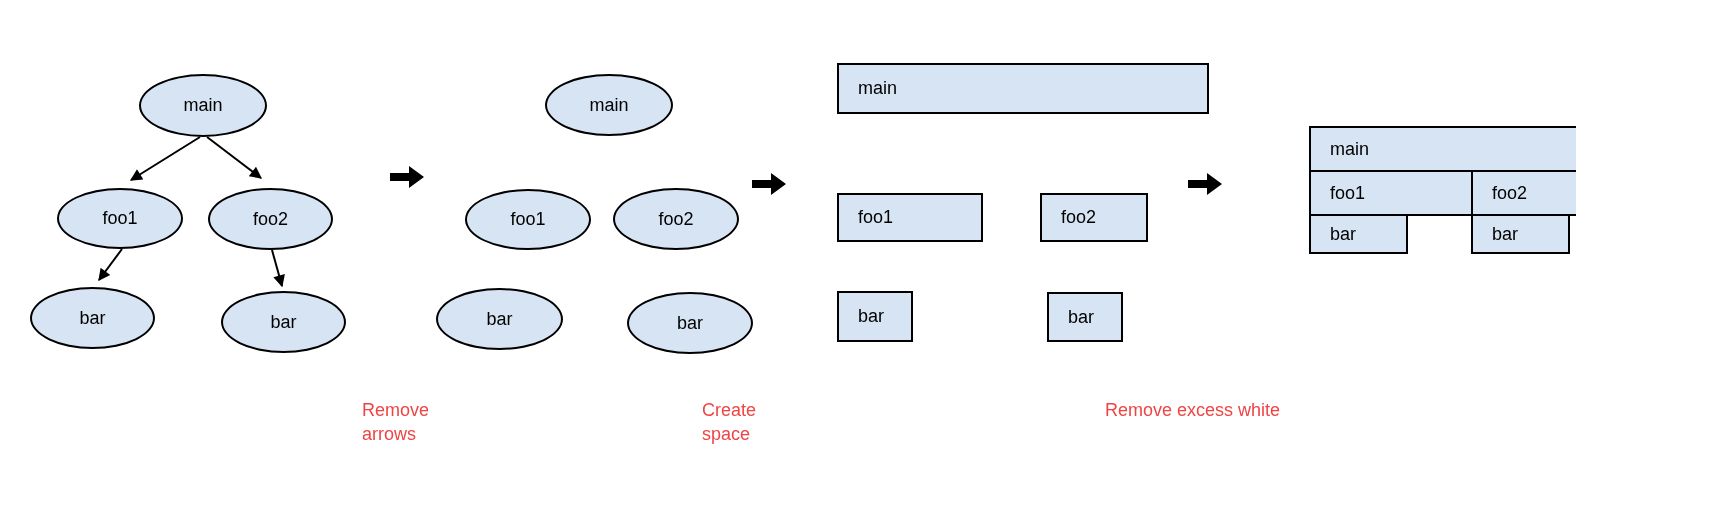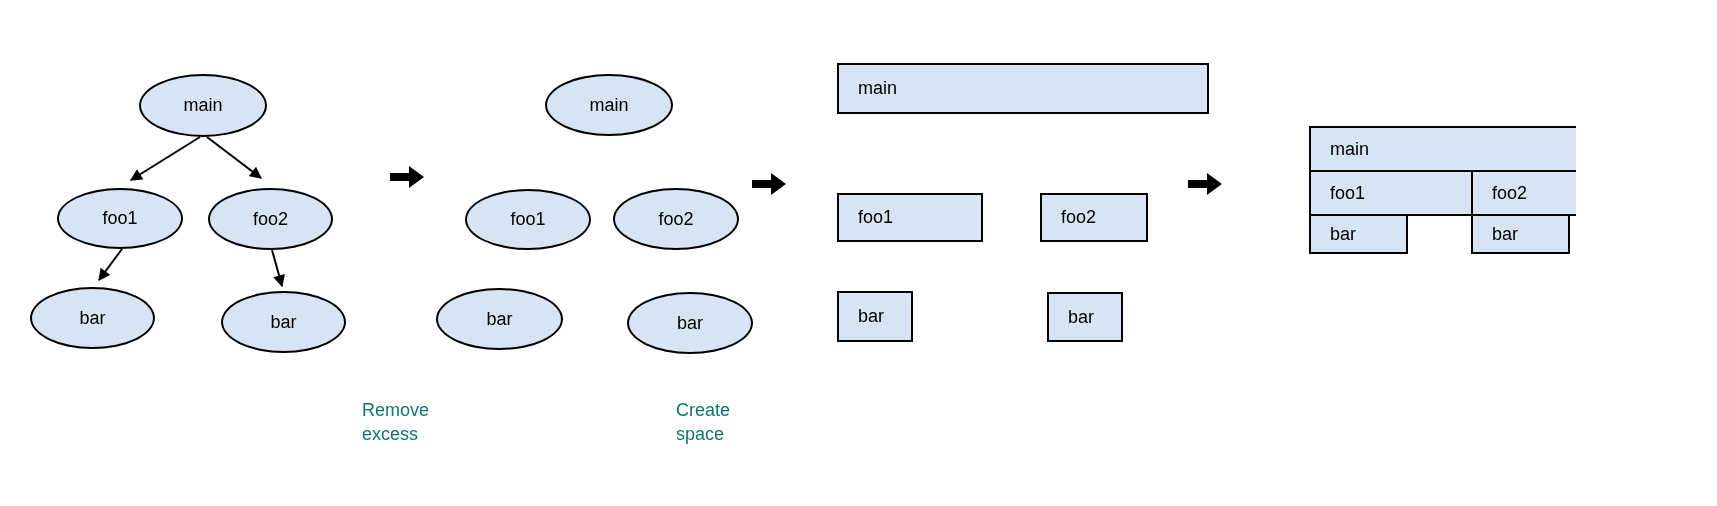--- a/index.html
+++ b/index.html
@@ -35,21 +35,21 @@
     left:0;top:0;width:1717px;height:506px;
     pointer-events:none;
   }
   .step-arrow{
     position:absolute;
   }
   .caption{
     position:absolute;
     font-size:18px;
     line-height:24px;
-    color:#0f766e;
+    color:#ef4444;
     white-space:nowrap;
   }
 </style>
 </head>
 <body>
 
 <div class="canvas">
 
   <svg class="overlay" viewBox="0 0 1717 506">
     <defs>
@@ -142,22 +142,23 @@
     <div class="node frame" style="left:1309px;top:214px;width:99px;height:40px">
       <span>bar</span>
     </div>
     <div class="node frame" style="left:1471px;top:214px;width:99px;height:40px">
       <span>bar</span>
     </div>
   </div>
 
   <div class="caption" style="left:362px;top:398px">
     <div>Remove</div>
-    <div>excess</div>
+    <div>arrows</div>
   </div>
-  <div class="caption" style="left:676px;top:398px">
+  <div class="caption" style="left:702px;top:398px">
     <div>Create</div>
     <div>space</div>
   </div>
   <div class="caption" style="left:1105px;top:398px">
+    <div>Remove excess white</div>
   </div>
 
 </div>
 
 </body></html>

